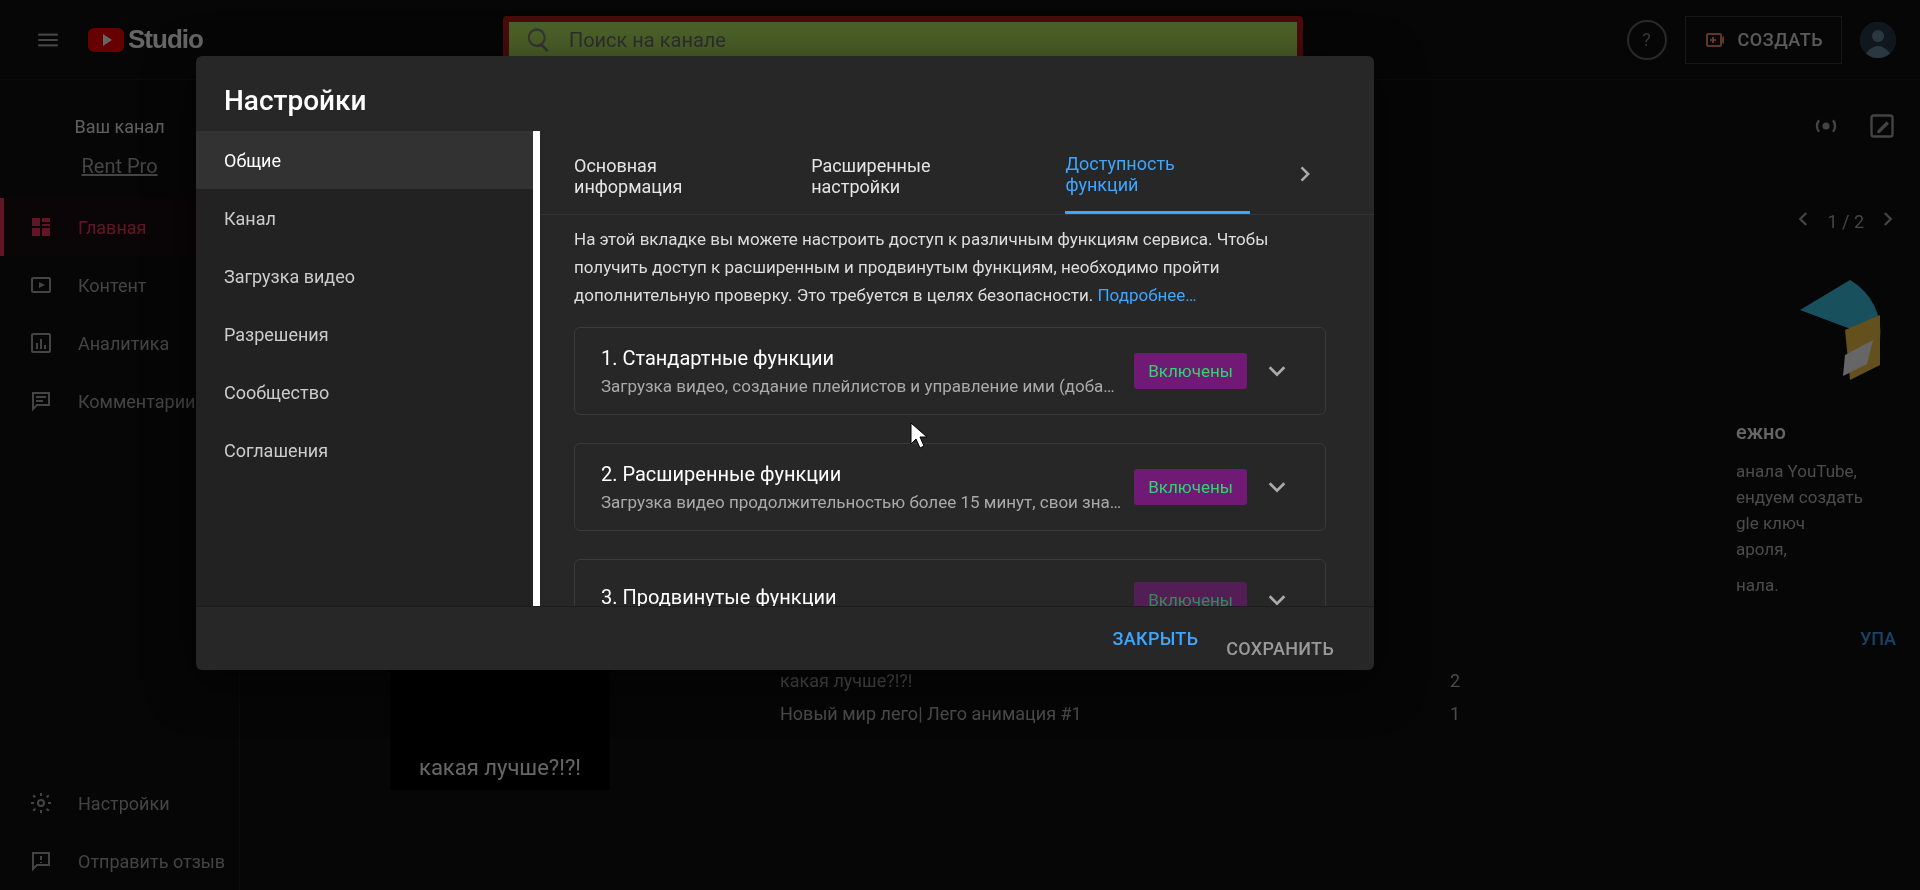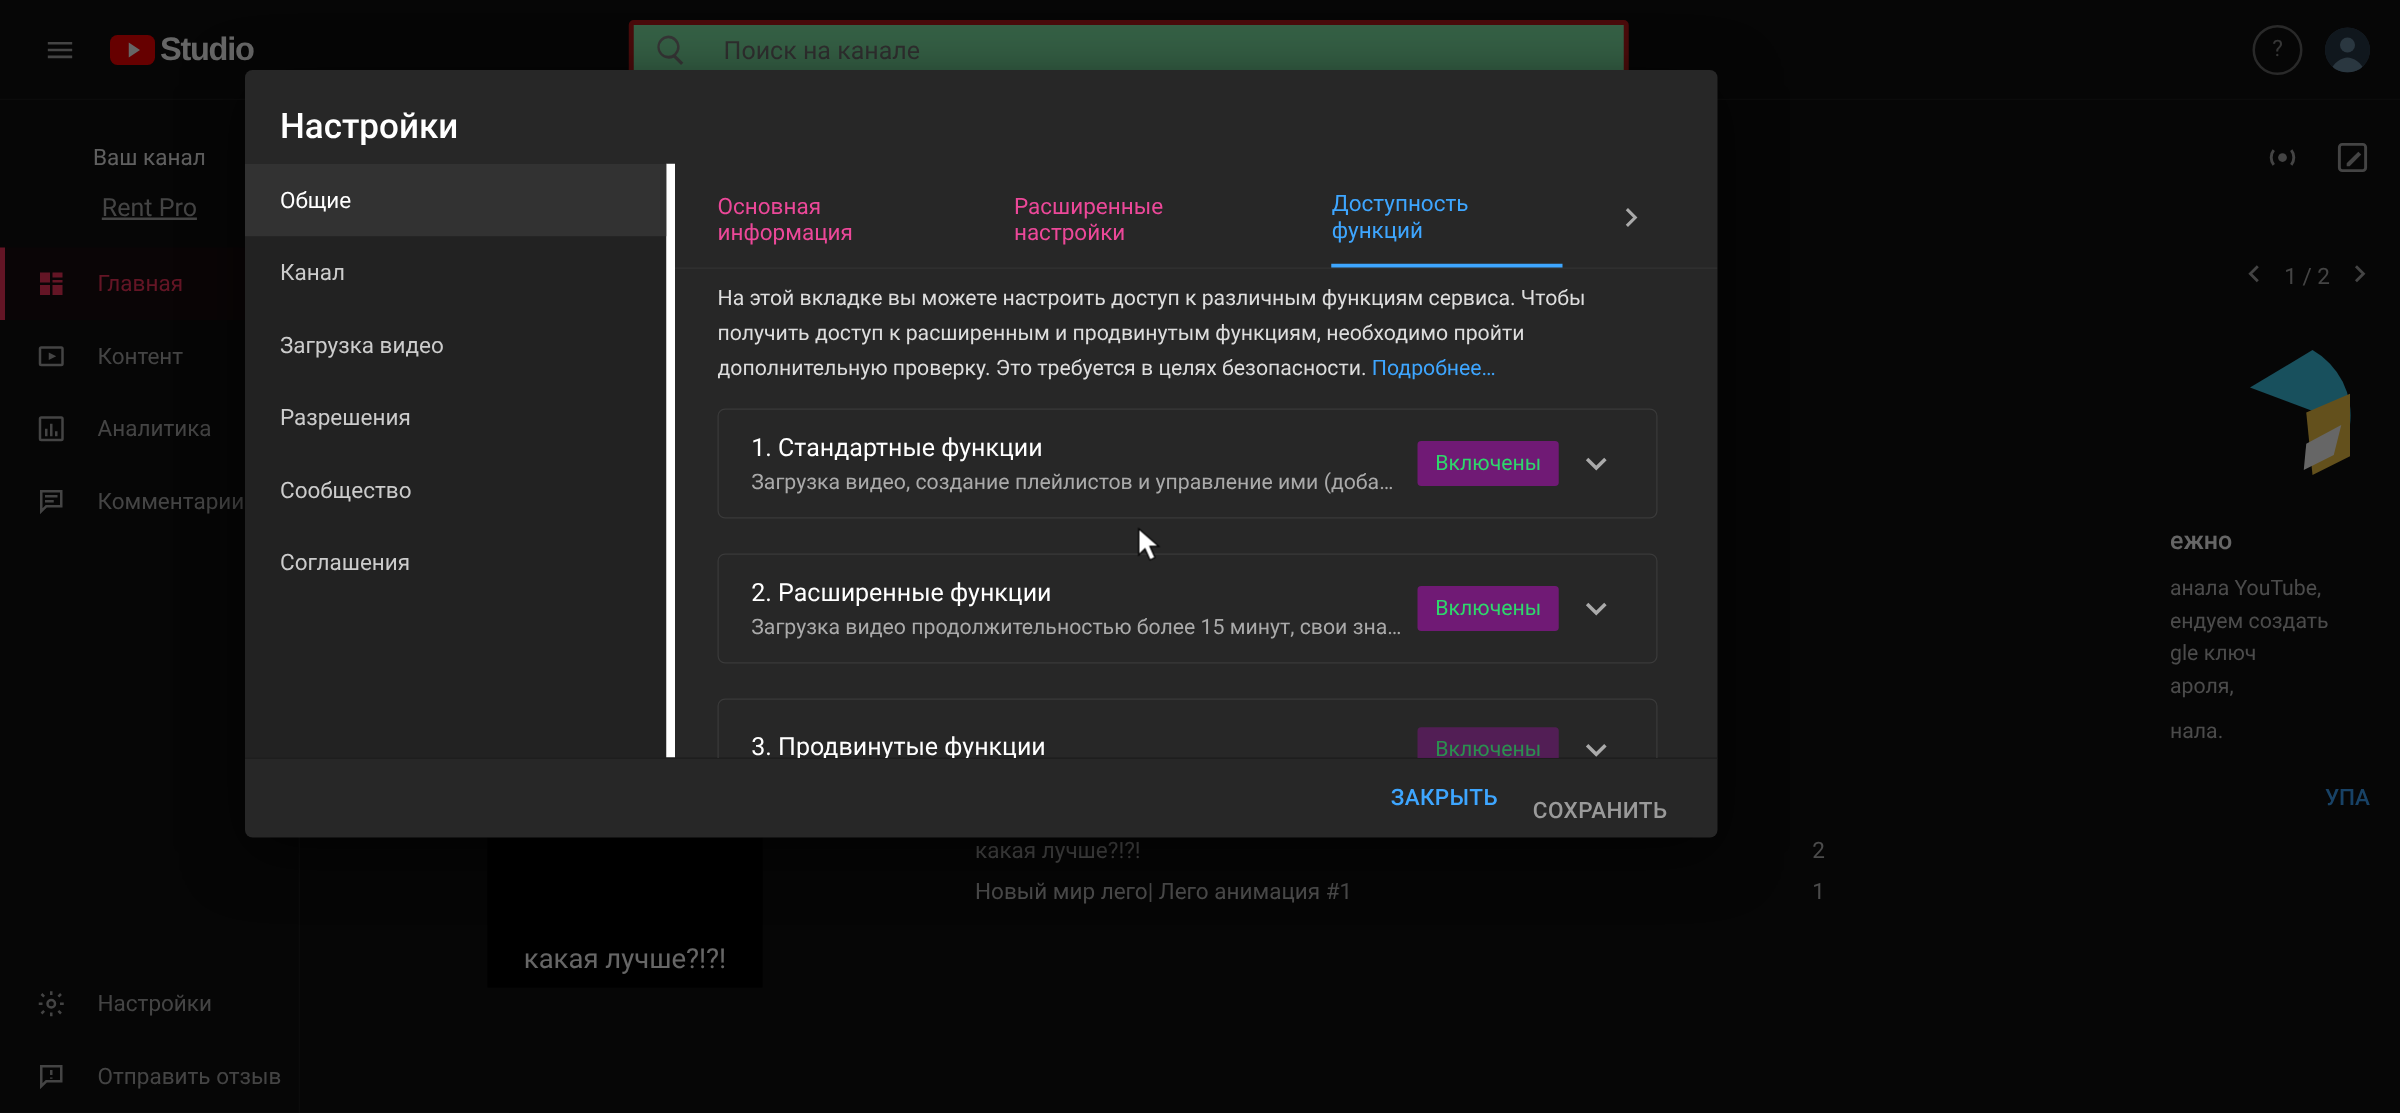--- a/index.html
+++ b/index.html
@@ -22,21 +22,21 @@
   * { box-sizing: border-box; }
   html, body { margin:0; padding:0; background:var(--bg-0); color:var(--text-0); font-family:"Roboto","Segoe UI",Arial,sans-serif; font-size:15px; width:1920px; height:890px; overflow:hidden; }
 
   
   .topbar { position:absolute; top:0; left:0; right:0; height:80px; display:flex; align-items:center; padding:0 24px; border-bottom:1px solid #1c1c1c; }
   .menu-btn { width:48px; height:48px; display:flex; align-items:center; justify-content:center; border-radius:50%; }
   .logo { display:flex; align-items:center; margin-left:16px; gap:4px; }
   .logo-play { width:36px; height:24px; background:var(--red); border-radius:6px; display:flex; align-items:center; justify-content:center; }
   .logo-play::after { content:""; border-left:9px solid #fff; border-top:6px solid transparent; border-bottom:6px solid transparent; margin-left:2px;}
   .logo-text { font-family:"Arial Black",Arial,sans-serif; font-weight:900; font-size:26px; letter-spacing:-1px; color:#fff;}
-  .search { flex:1; display:flex; align-items:center; max-width:800px; height:48px; margin-left:300px; background:#86efac; border:4px solid #b91c1c; border-radius:4px; padding:0 16px; color:var(--text-1);gap:12px;}
+  .search { flex:1; display:flex; align-items:center; max-width:800px; height:48px; margin-left:300px; background:#bef264; border:6px solid #b91c1c; border-radius:4px; padding:0 16px; color:var(--text-1);}
   .search svg{margin-right:16px;}
   .topbar-right { margin-left:auto; display:flex; align-items:center; gap:18px;}
   .help-btn { width:40px;height:40px;border:2px solid #666;border-radius:50%;display:flex;align-items:center;justify-content:center;color:#888;font-size:18px;}
   .create-btn { height:48px; padding:0 18px; border:1px solid var(--border); display:flex; align-items:center; gap:10px; color:#e0e0e0; font-weight:500; letter-spacing:0.5px;}
   .avatar-btn { width:36px;height:36px;border-radius:50%;background:#456; overflow:hidden; }
   .avatar-btn svg{display:block;}
 
   
   .leftnav { position:absolute; top:80px; left:0; bottom:0; width:240px; background:var(--bg-0); border-right:1px solid #1c1c1c;}
   .leftnav .channel-box{ text-align:center; padding:36px 0 20px;}
@@ -54,21 +54,21 @@
   
   .modal-backdrop{ position:absolute; inset:0; background:rgba(0,0,0,0.6);}
   .modal{ position:absolute; left:196px; top:56px; width:1178px; height:614px; background:var(--bg-panel); border-radius:6px; display:flex; flex-direction:column; overflow:hidden; box-shadow:0 12px 48px rgba(0,0,0,0.6);}
   .modal-title{ padding:28px 28px 14px; font-size:28px; font-weight:500; color:#fff;}
   .modal-body{ flex:1; display:flex; min-height:0;}
   .modal-side{ width:344px; background:#222; border-right:7px solid #ffffff;}
   .modal-side .side-item{ height:58px; display:flex; align-items:center; padding-left:28px; font-size:18px; color:#ccc;}
   .modal-side .side-item.selected{ background:#323232; color:#fff;}
   .modal-main{ flex:1; position:relative; overflow:hidden;}
   .modal-tabs{ display:flex; gap:44px; padding:22px 34px 0; border-bottom:1px solid #333; align-items:center;}
-  .modal-tabs .tab{ padding-bottom:16px; font-size:18px; color:#ec4899; cursor:pointer;}
+  .modal-tabs .tab{ padding-bottom:16px; font-size:18px; color:#e5e5e5; cursor:pointer;}
   .modal-tabs .tab.active{ color:var(--blue); border-bottom:3px solid var(--blue);}
   .modal-tabs .chev{ margin-left:auto; margin-right:26px; color:#aaa; padding-bottom:16px;}
   .modal-scroll{ position:absolute; top:70px; left:0; right:14px; bottom:0; overflow-y:auto; padding:24px 34px 12px;}
   .modal-scroll::-webkit-scrollbar{width:6px;} .modal-scroll::-webkit-scrollbar-thumb{background:#555;border-radius:3px;}
   .intro{ font-size:17px; line-height:28px; color:#ddd; margin-bottom:18px;}
   .intro a{ color:var(--blue); text-decoration:none;}
   .feature-card{ border:1px solid var(--border); border-radius:6px; padding:18px 26px; display:flex; align-items:center; margin-bottom:28px;}
   .feature-card .fc-text{flex:1; min-width:0;}
   .feature-card .fc-title{ font-size:20px; color:#fff; margin-bottom:6px;}
   .feature-card .fc-sub{ font-size:17px; color:var(--text-1); white-space:nowrap; overflow:hidden; text-overflow:ellipsis;}
@@ -97,20 +97,28 @@
     <span class="logo-text">Studio</span>
   </div>
   <div class="search">
     <svg width="28" height="28" viewBox="0 0 24 24">
         <path fill="#888" d="M10 2a8 8 0 015.29 13.71l5 5-1.58 1.58-5-5A8 8 0 1110 2zm0 2a6 6 0 100 12 6 6 0 000-12z"></path>
       </svg>
     <span style="font-size:20px;color:#777;">Поиск на канале</span>
   </div>
   <div class="topbar-right">
     <div class="help-btn">?</div>
+    <div class="create-btn">
+      <svg width="24" height="24" viewBox="0 0 24 24">
+        <rect x="3" y="6" width="14" height="12" rx="1" fill="none" stroke="#e86" stroke-width="2"></rect>
+        <path d="M20 8l-3 2v4l3 2z" fill="#e86"></path>
+        <path d="M9 9v6M6 12h6" stroke="#e86" stroke-width="2"></path>
+      </svg>
+      <span style="font-size:18px;">СОЗДАТЬ</span>
+    </div>
     <div class="avatar-btn">
       <svg viewBox="0 0 36 36" width="36" height="36">
           <rect width="36" height="36" fill="#2a3a4a"></rect>
           <circle cx="18" cy="14" r="6" fill="#6a8aa0"></circle>
           <path d="M4 36c2-8 10-12 14-12s12 4 14 12z" fill="#6a8aa0"></path>
         </svg>
     </div>
   </div>
 </div>
 

